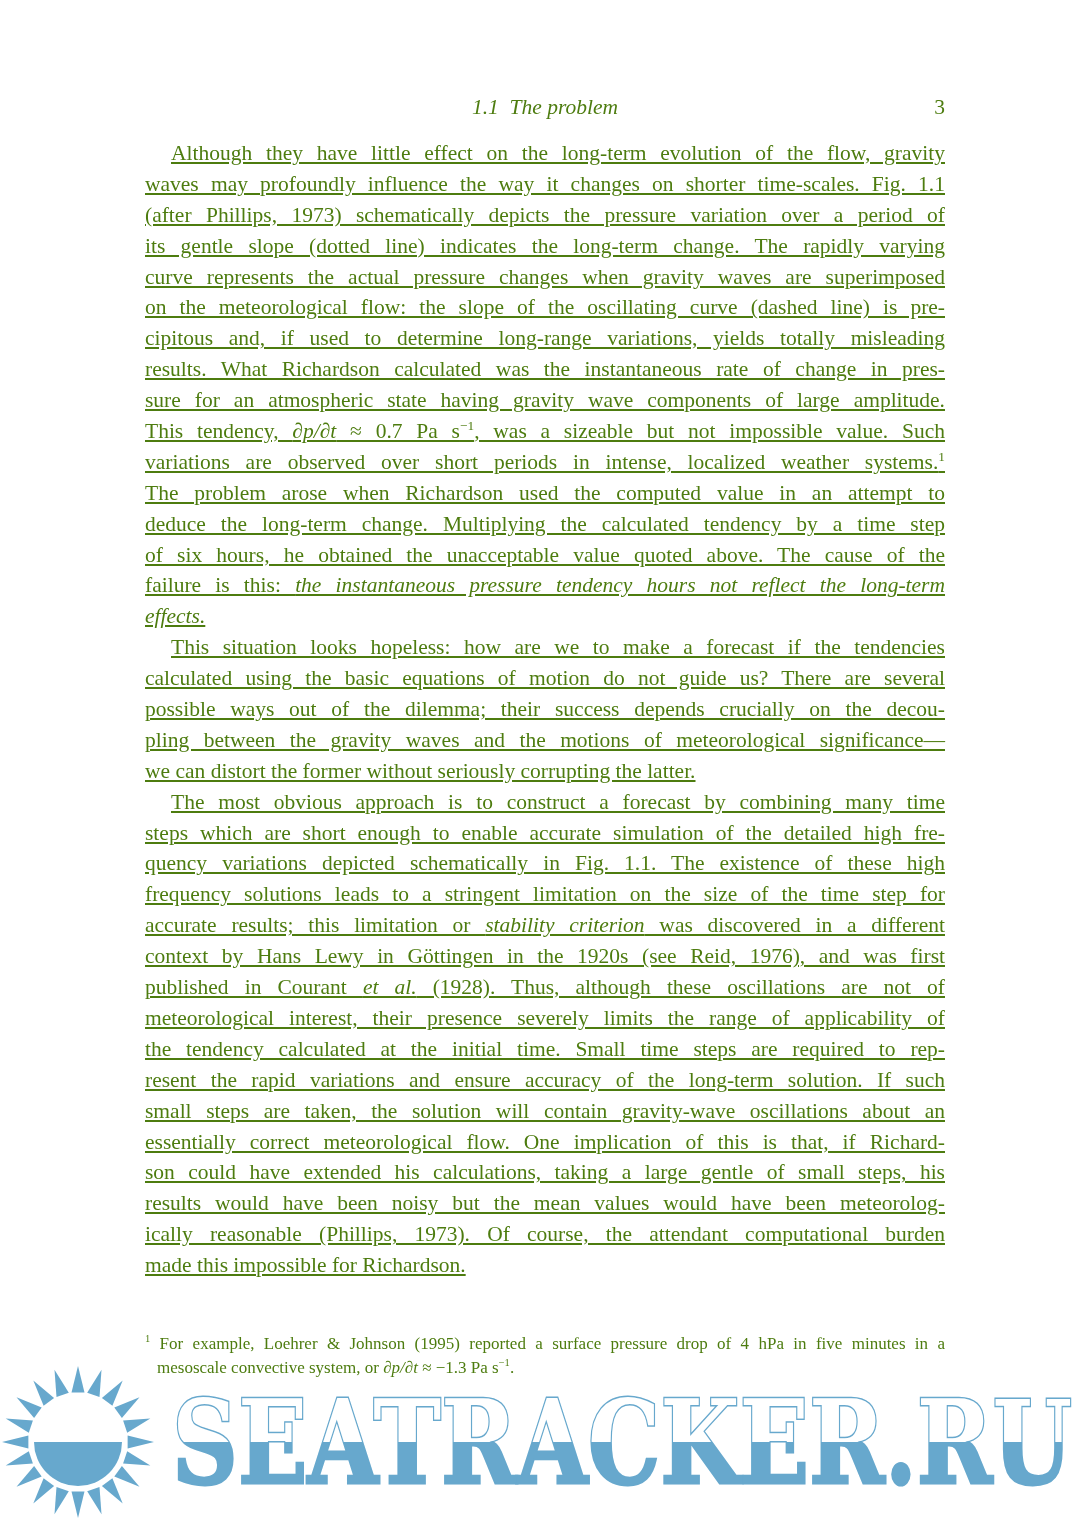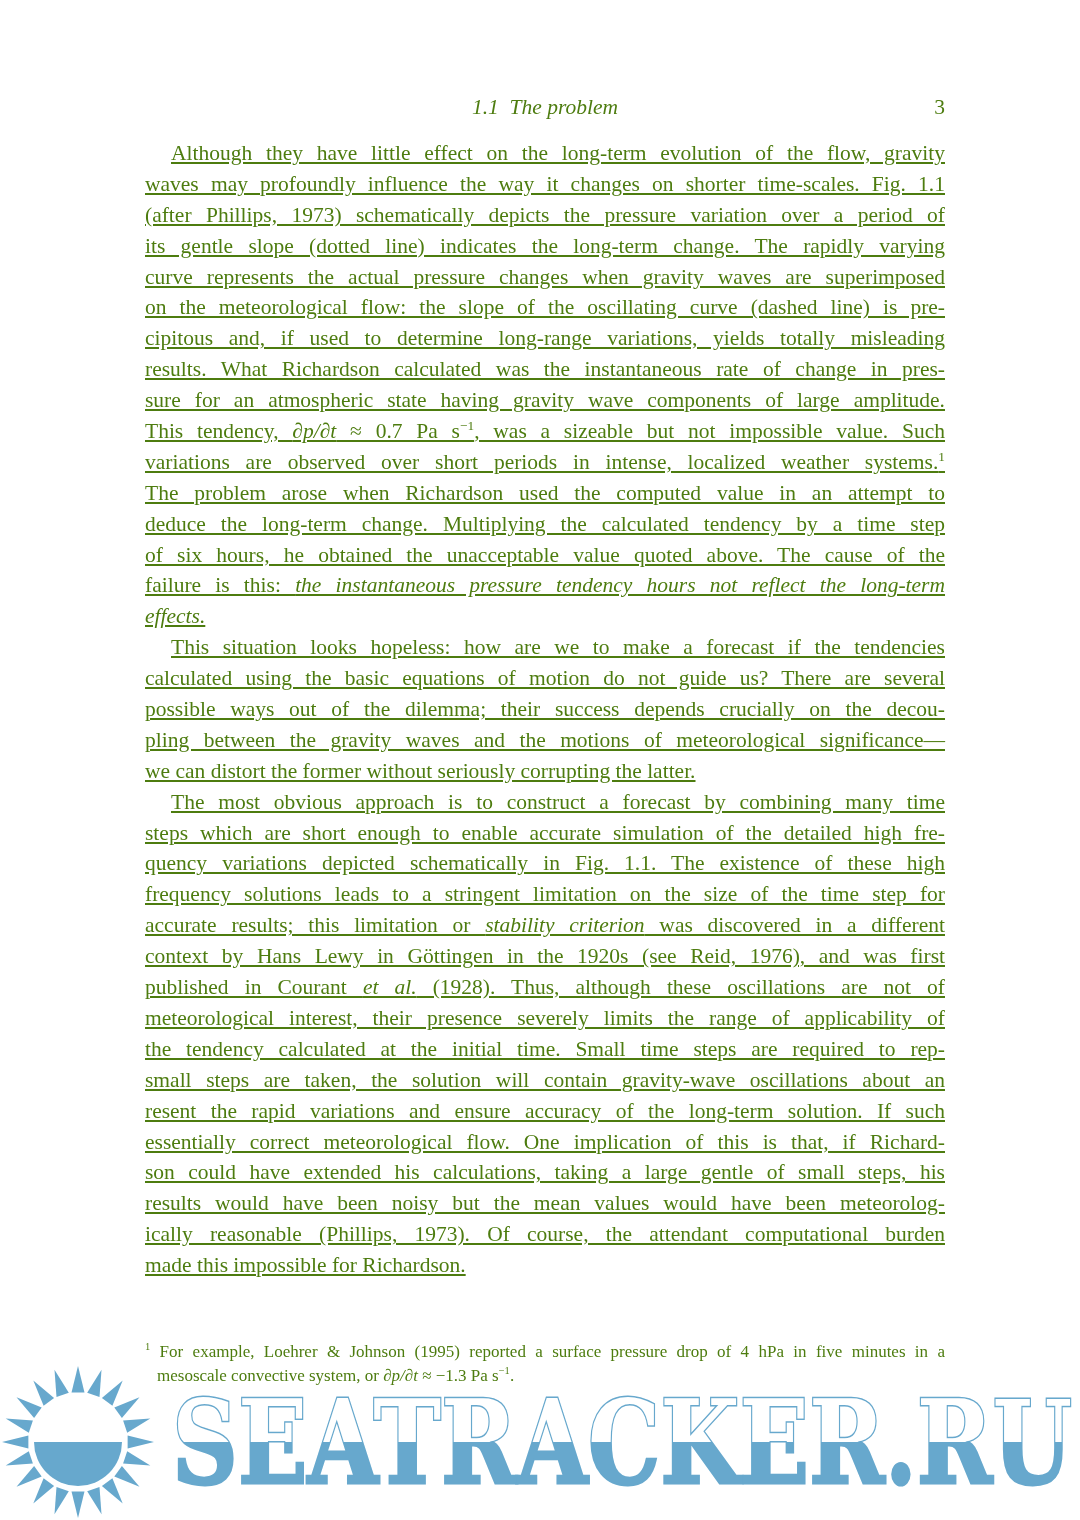--- a/index.html
+++ b/index.html
@@ -38,21 +38,21 @@
   
   .footnote{
     position:absolute;left:145px;top:1332px;width:800px;
     font-size:17px;
   }
   .fline{
     line-height:24px;
     padding-left:12px;
   }
   .fline.first{text-indent:-12px;}
-  .fline.just{text-align:justify;text-align-last:justify;margin-top:8px;}
+  .fline.just{text-align:justify;text-align-last:justify;}
   
   .watermark{
     position:absolute;left:0;top:1355px;width:1080px;height:165px;
   }
   .wm-rays{fill:var(--wm,#67a8cd);}
   .wm-disk{fill:var(--wm,#67a8cd);}
   .wm-text{
     font-family:"DejaVu Serif", serif;
     font-weight:bold;
     font-size:116px;
@@ -100,22 +100,22 @@
       <div>
         <div class="line indent">The most obvious approach is to construct a forecast by combining many time</div>
         <div class="line">steps which are short enough to enable accurate simulation of the detailed high fre-</div>
         <div class="line">quency variations depicted schematically in Fig. 1.1. The existence of these high</div>
         <div class="line">frequency solutions leads to a stringent limitation on the size of the time step for</div>
         <div class="line">accurate results; this limitation or <i>stability criterion</i> was discovered in a different</div>
         <div class="line">context by Hans Lewy in Göttingen in the 1920s (see Reid, 1976), and was first</div>
         <div class="line">published in Courant <i>et al.</i> (1928). Thus, although these oscillations are not of</div>
         <div class="line">meteorological interest, their presence severely limits the range of applicability of</div>
         <div class="line">the tendency calculated at the initial time. Small time steps are required to rep-</div>
+        <div class="line">resent the rapid variations and ensure accuracy of the long-term solution. If such</div>
         <div class="line">small steps are taken, the solution will contain gravity-wave oscillations about an</div>
-        <div class="line">resent the rapid variations and ensure accuracy of the long-term solution. If such</div>
         <div class="line">essentially correct meteorological flow. One implication of this is that, if Richard-</div>
         <div class="line">son could have extended his calculations, taking a large gentle of small steps, his</div>
         <div class="line">results would have been noisy but the mean values would have been meteorolog-</div>
         <div class="line">ically reasonable (Phillips, 1973). Of course, the attendant computational burden</div>
         <div class="line last">made this impossible for Richardson.</div>
       </div>
     </div>
 
   <div class="footnote" id="footnote">
       <div class="fline first just"><sup>1</sup> For example, Loehrer &amp; Johnson (1995) reported a surface pressure drop of 4 hPa in five minutes in a</div>

